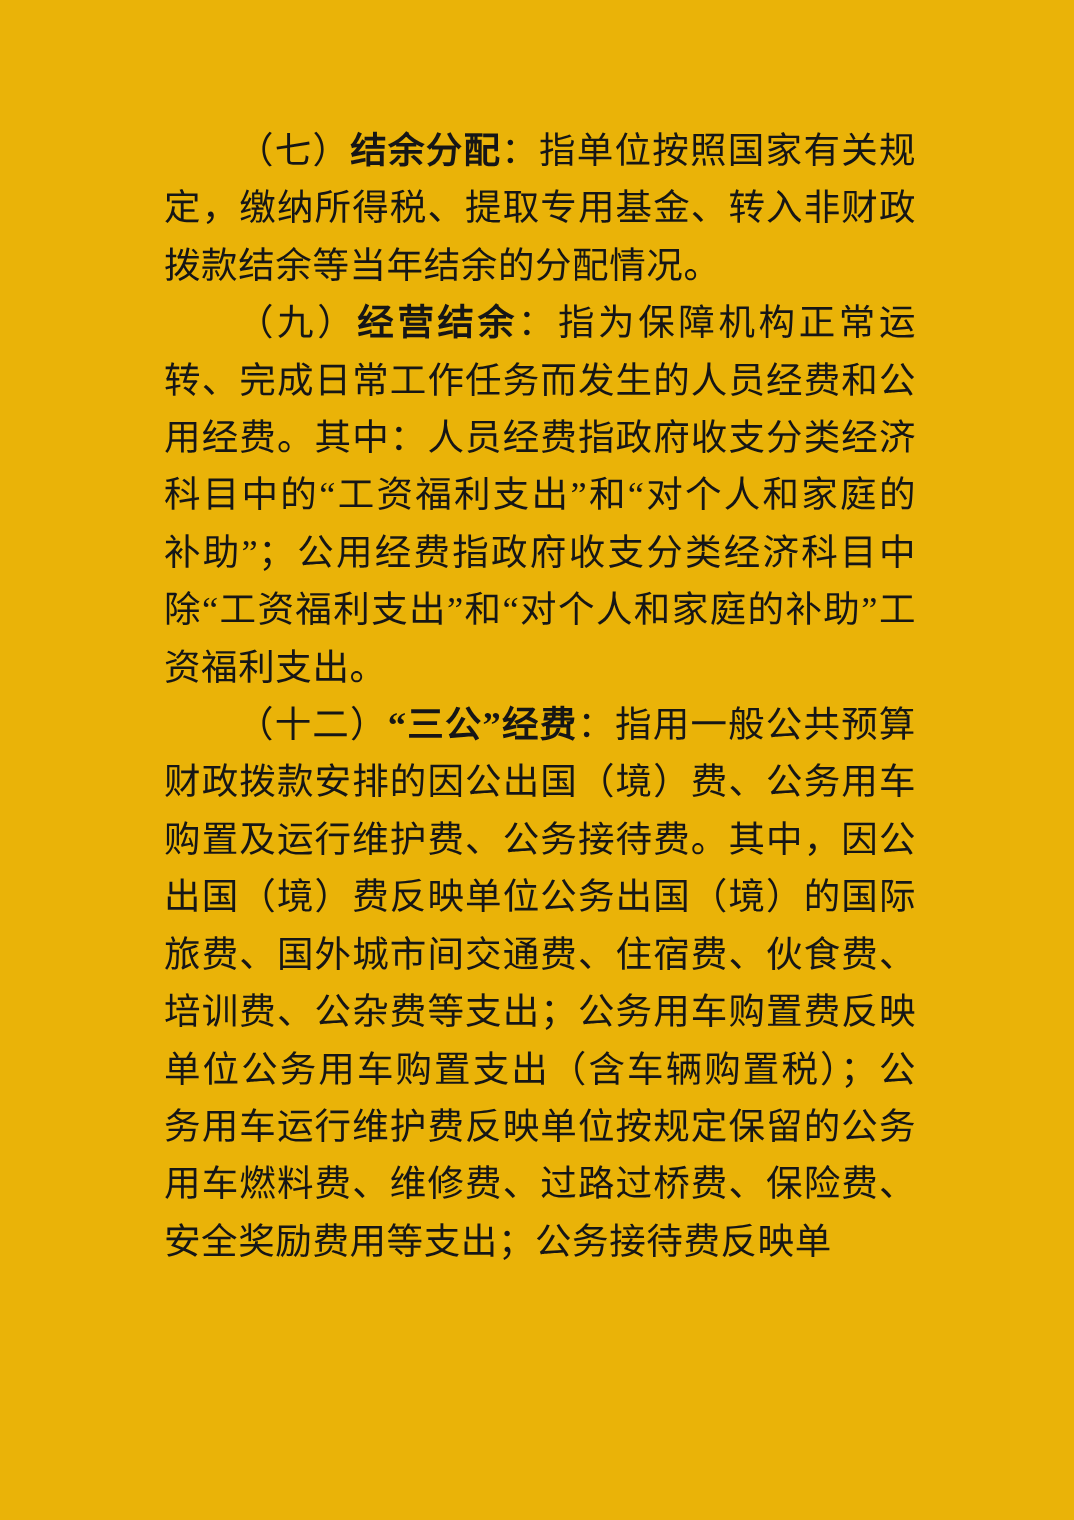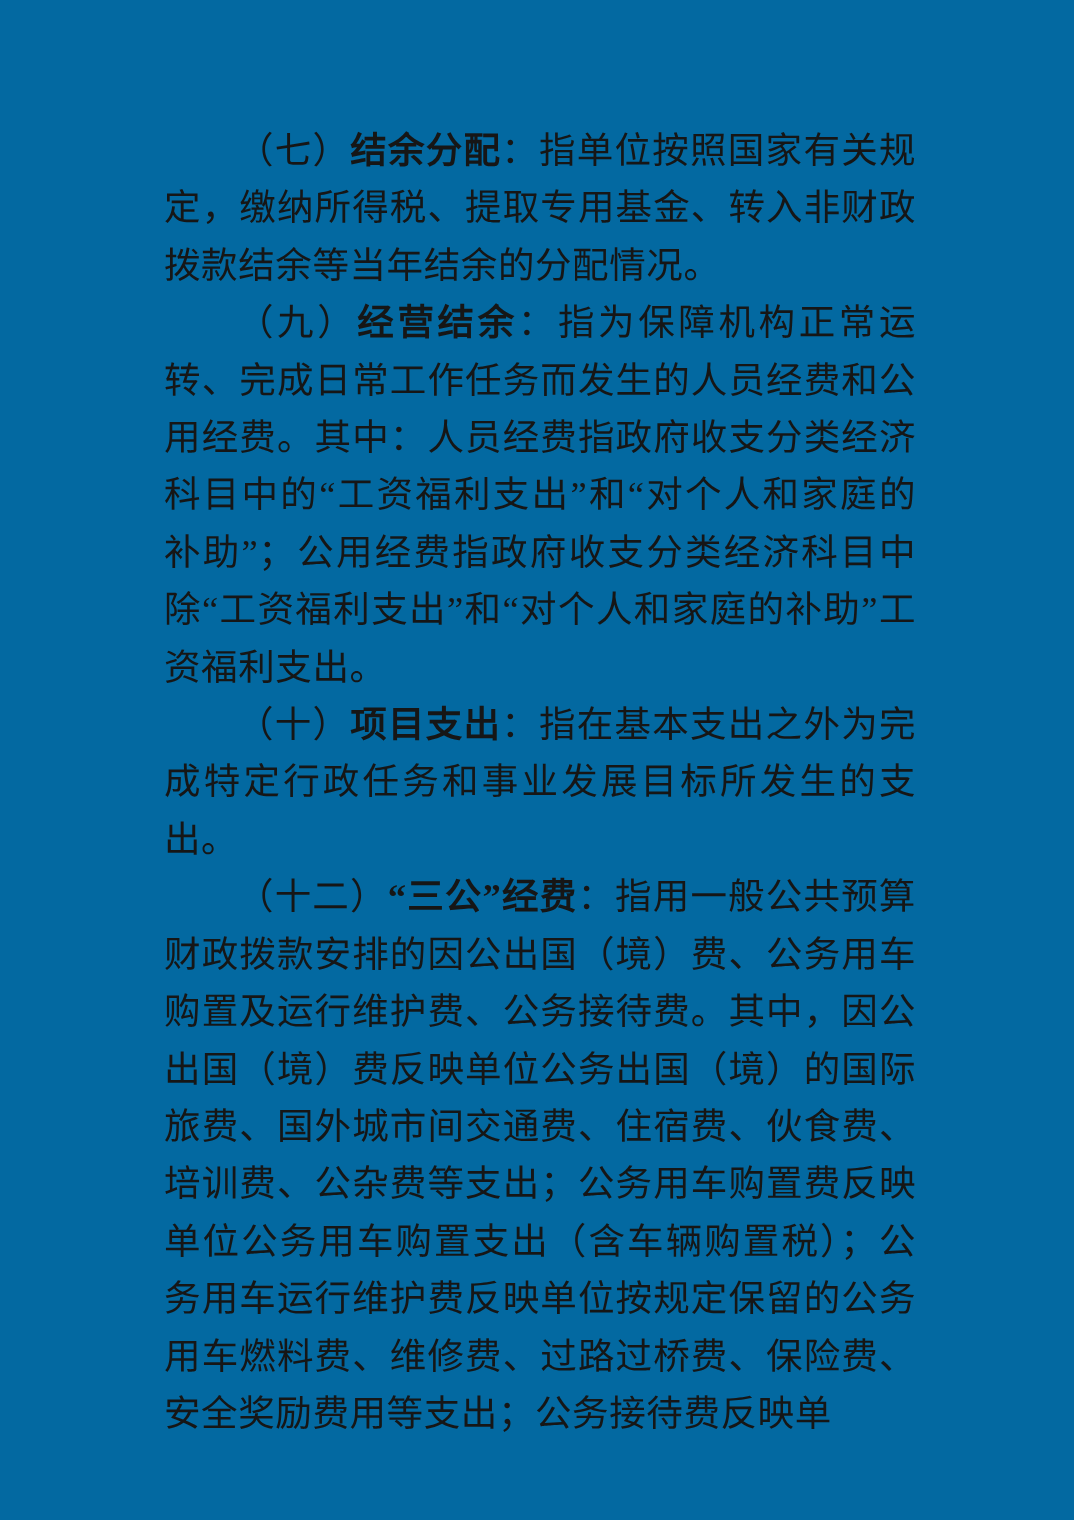--- a/index.html
+++ b/index.html
@@ -49,35 +49,32 @@
     font-weight: 700;
   }
   
   .text-column {
     -webkit-font-smoothing: antialiased;
   }
 </style>
 </head>
 <body>
 
-<div class="page" style="background: #0369a1;">
+<div class="page" style="background: #eab308;">
   <div class="text-column" style="color: rgb(22, 22, 22);">
 
     <p class="para">
       <span class="ordinal">（七）</span><span class="term">结余分配</span><span class="sep">：</span><span class="body">指单位按照国家有关规定，缴纳所得税、提取专用基金、转入非财政拨款结余等当年结余的分配情况。</span>
     </p>
 
 
     <p class="para">
       <span class="ordinal">（九）</span><span class="term">经营结余</span><span class="sep">：</span><span class="body">指为保障机构正常运转、完成日常工作任务而发生的人员经费和公用经费。其中：人员经费指政府收支分类经济科目中的“工资福利支出”和“对个人和家庭的补助”；公用经费指政府收支分类经济科目中除“工资福利支出”和“对个人和家庭的补助”工资福利支出。</span>
     </p>
 
-    <p class="para">
-      <span class="ordinal">（十）</span><span class="term">项目支出</span><span class="sep">：</span><span class="body">指在基本支出之外为完成特定行政任务和事业发展目标所发生的支出。</span>
-    </p>
 
 
     <p class="para">
       <span class="ordinal">（十二）</span><span class="term">“三公”经费</span><span class="sep">：</span><span class="body">指用一般公共预算财政拨款安排的因公出国（境）费、公务用车购置及运行维护费、公务接待费。其中，因公出国（境）费反映单位公务出国（境）的国际旅费、国外城市间交通费、住宿费、伙食费、培训费、公杂费等支出；公务用车购置费反映单位公务用车购置支出（含车辆购置税）；公务用车运行维护费反映单位按规定保留的公务用车燃料费、维修费、过路过桥费、保险费、安全奖励费用等支出；公务接待费反映单</span>
     </p>
 
   </div>
 </div>
 
 </body></html>

